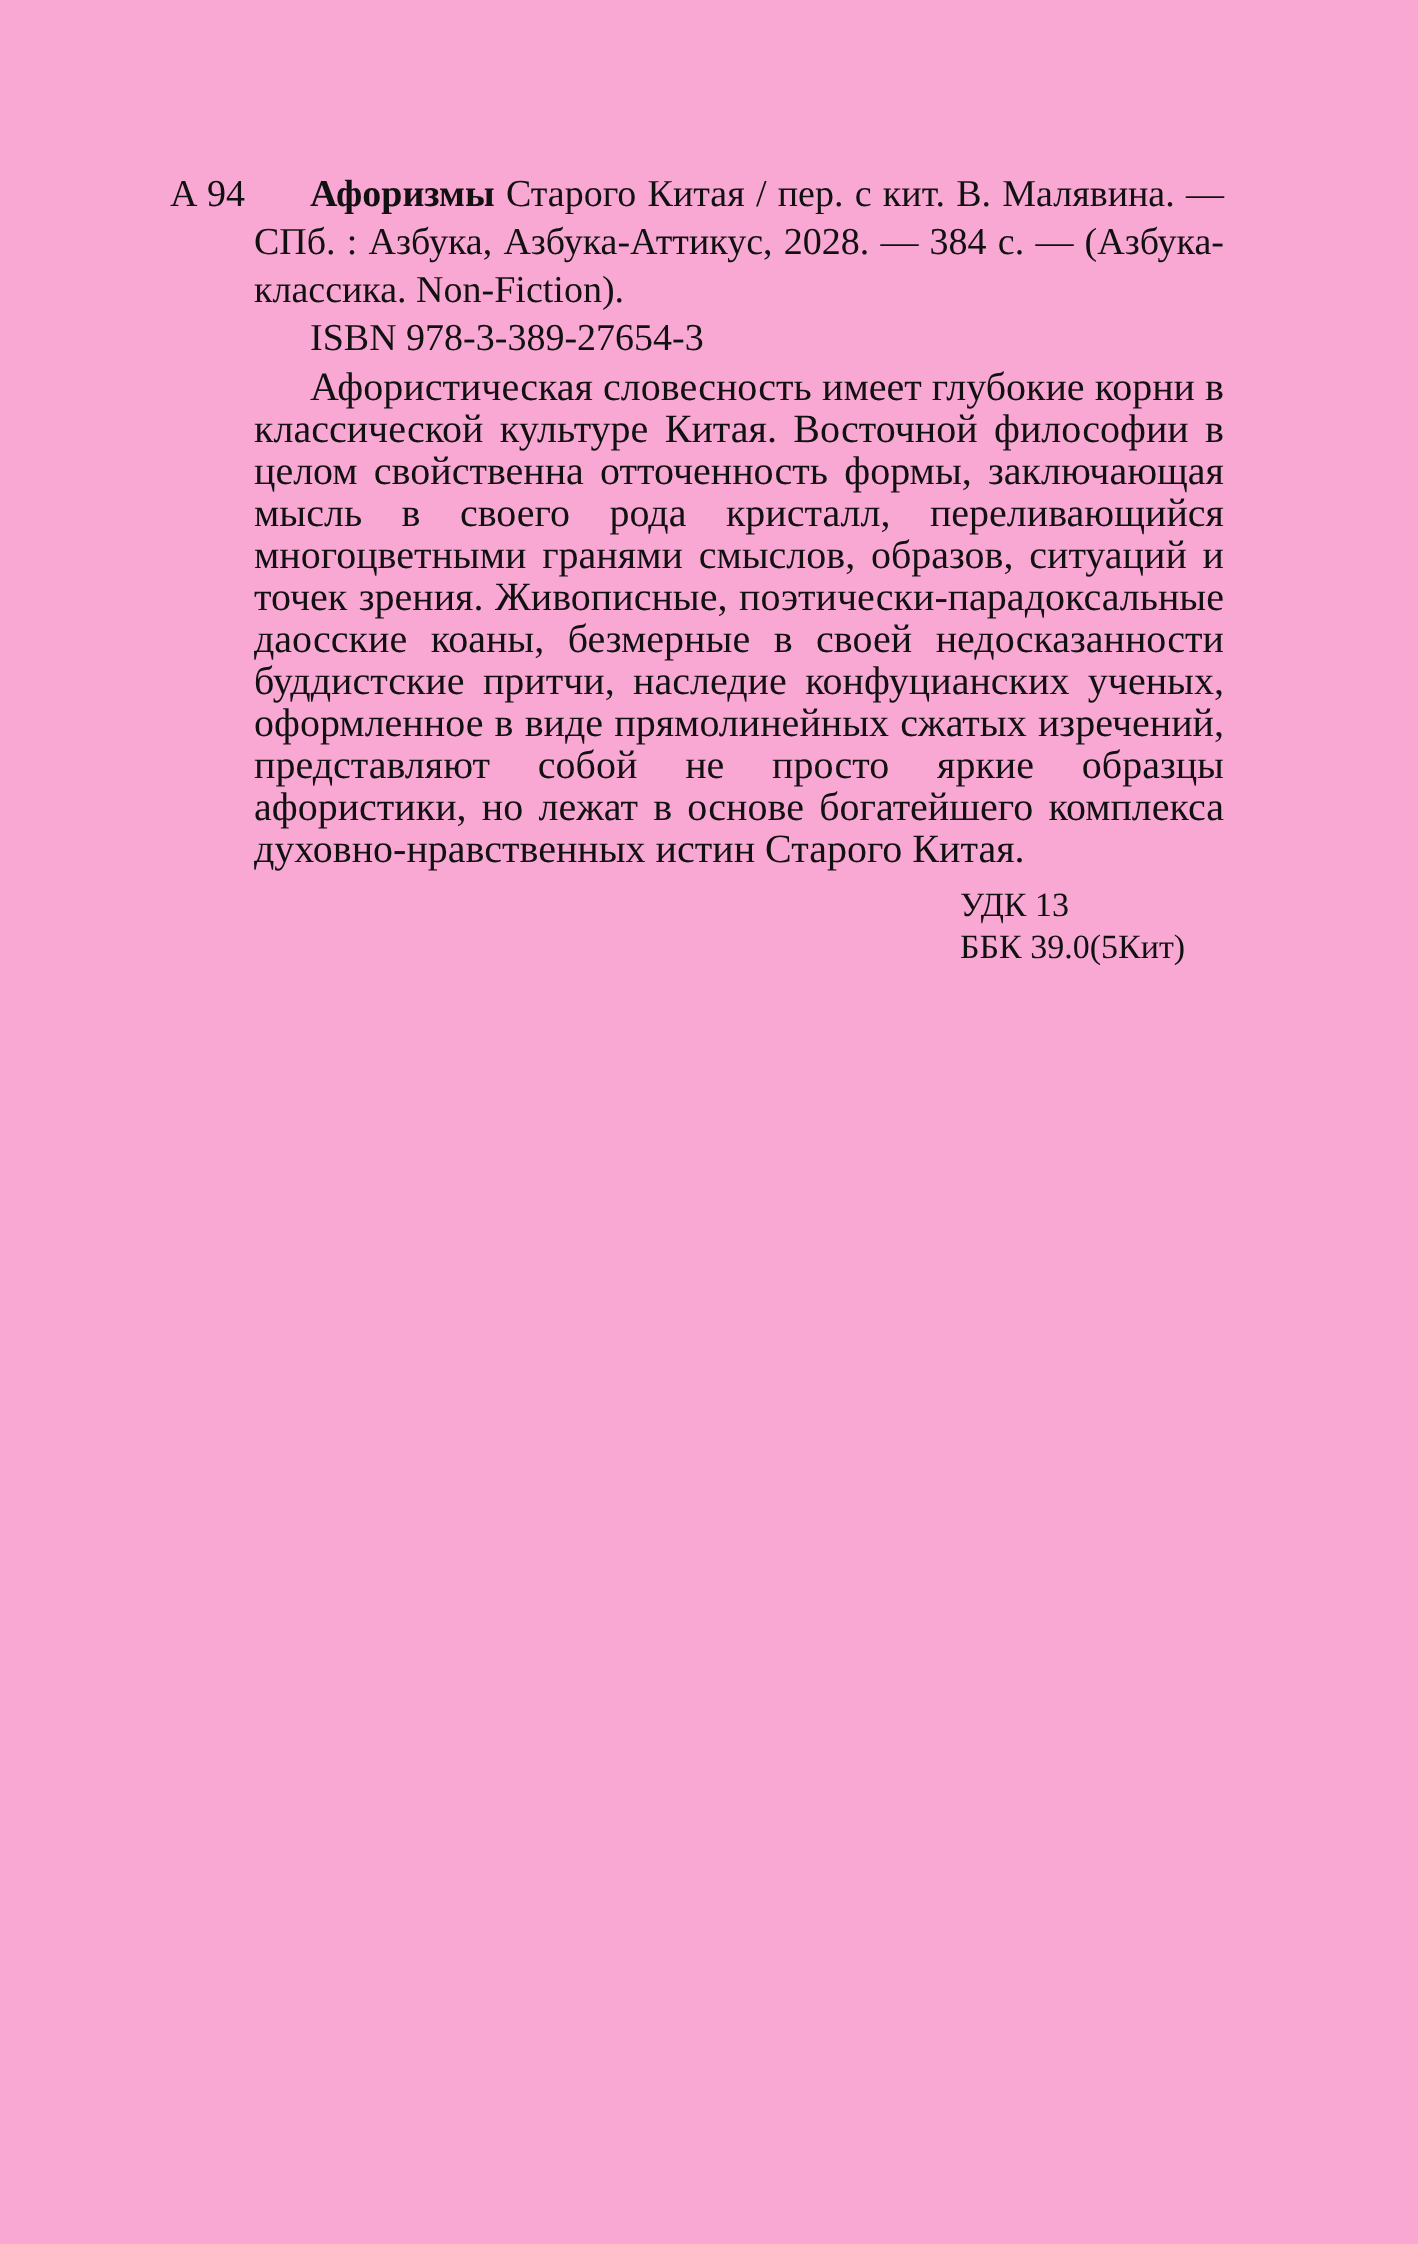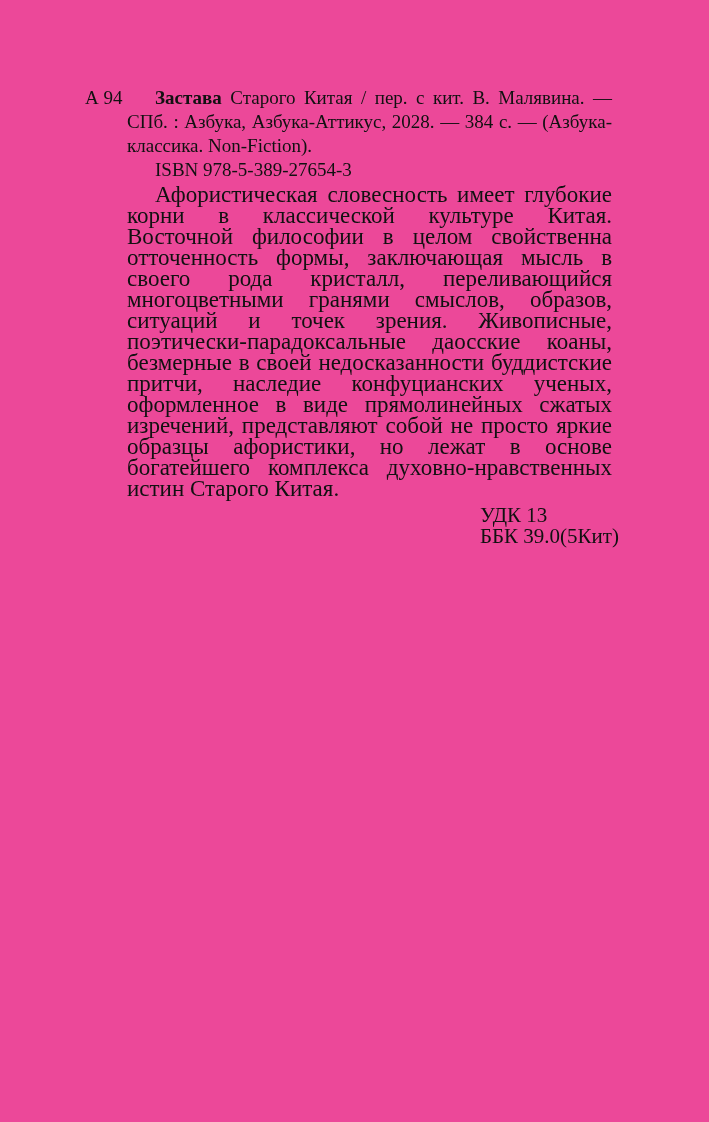--- a/index.html
+++ b/index.html
@@ -4,21 +4,21 @@
 <style>
   html, body {
     margin: 0;
     padding: 0;
     background: #ffffff;
   }
   .sheet {
     position: relative;
     width: 709px;
     height: 1122px;
-    background: #ec4899;
+    background: #f9a8d4;
     color: #111111;
     font-family: "Liberation Serif", "DejaVu Serif", serif;
     overflow: hidden;
     box-sizing: border-box;
     padding-top: 86px;
   }
   .content {
     position: relative;
     margin-left: 85px;
     width: 527px;
@@ -45,49 +45,49 @@
     -webkit-hyphens: auto;
   }
   .isbn-line {
     margin: 0 0 2px 70px;
     font-size: 19px;
     line-height: 24px;
   }
   .annotation {
     margin: 0 0 0 42px;
     width: 485px;
-    font-size: 23px;
+    font-size: 20px;
     line-height: 21px;
     text-indent: 28px;
     text-align: justify;
     hyphens: auto;
     -webkit-hyphens: auto;
     box-sizing: border-box;
   }
   .codes {
     margin: 6px 0 0 395px;
-    font-size: 21px;
+    font-size: 17px;
     line-height: 21px;
   }
   .codes div {
     white-space: nowrap;
   }
 </style>
 </head>
 <body>
 
 <div class="sheet">
   <div class="content">
 
     <div class="biblio-block">
       <span class="author-code">А 94</span>
-      <p class="biblio-entry"><b>Застава</b><span> Старого Китая / пер. с кит. В. Малявина. — СПб. : Азбука, Азбука-Аттикус, 2028. — 384 с. — (Азбука-классика. Non-Fiction).</span></p>
+      <p class="biblio-entry"><b>Афоризмы</b><span> Старого Китая / пер. с кит. В. Малявина. — СПб. : Азбука, Азбука-Аттикус, 2028. — 384 с. — (Азбука-классика. Non-Fiction).</span></p>
     </div>
 
-    <p class="isbn-line">ISBN 978-5-389-27654-3</p>
+    <p class="isbn-line">ISBN 978-3-389-27654-3</p>
 
     <p class="annotation">Афористическая словесность имеет глубокие корни в классической культуре Китая. Восточной философии в целом свойственна отточенность формы, заключающая мысль в своего рода кристалл, переливающийся многоцветными гранями смыслов, образов, ситуаций и точек зрения. Живописные, поэтически-парадоксальные даосские коаны, безмерные в своей недосказанности буддистские притчи, наследие конфуцианских ученых, оформленное в виде прямолинейных сжатых изречений, представляют собой не просто яркие образцы афористики, но лежат в основе богатейшего комплекса духовно-нравственных истин Старого Китая.</p>
 
 
     <div class="codes">
       <div>УДК 13</div>
       <div>ББК 39.0(5Кит)</div>
     </div>
 
   </div>

